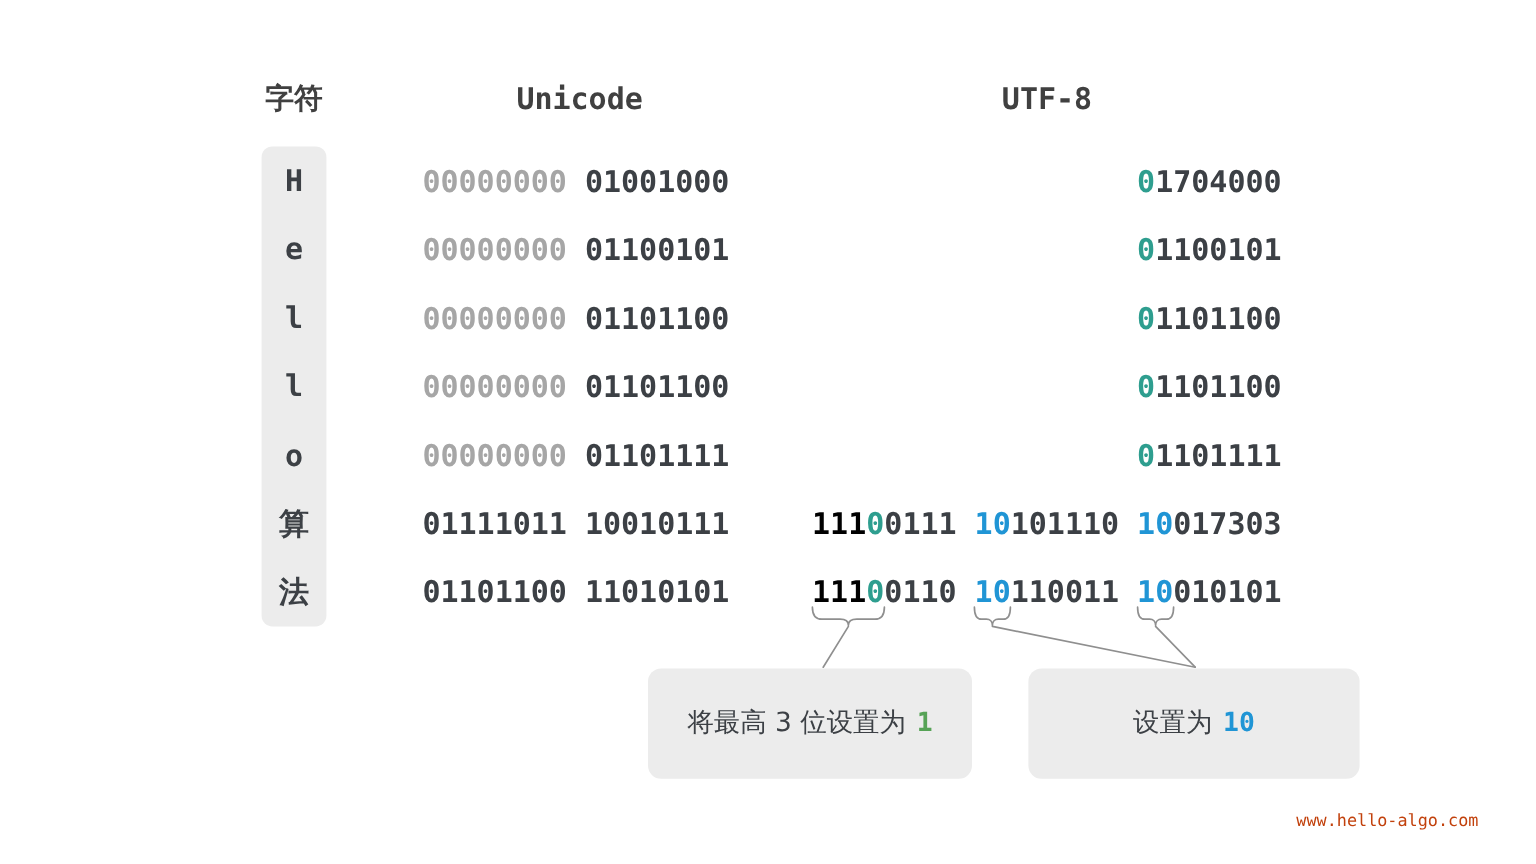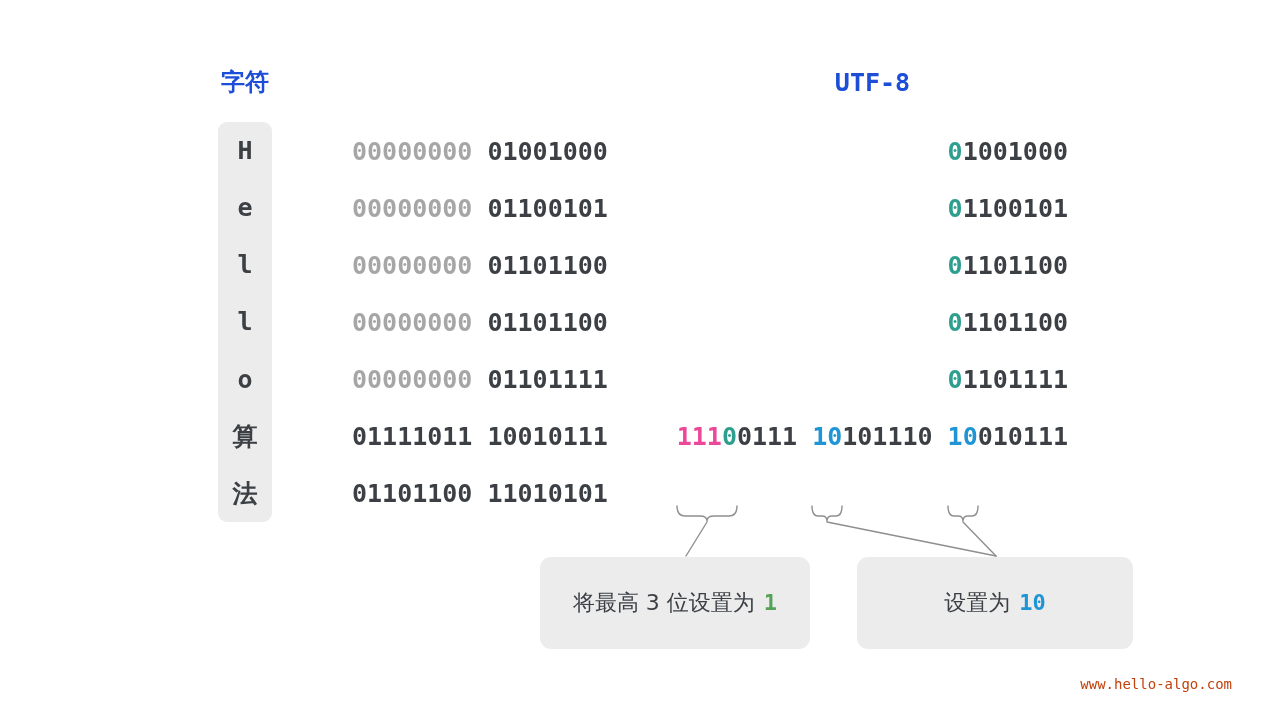--- a/index.html
+++ b/index.html
@@ -2,40 +2,40 @@
 <html><head>
 <meta charset="utf-8">
 <style>
   html,body{margin:0;padding:0;background:#ffffff;}
   .canvas{
     position:relative;width:1280px;height:720px;background:#ffffff;
     font-family:"DejaVu Sans",sans-serif;color:#3c4045;overflow:hidden;
   }
   
   .hdr{position:absolute;top:62px;height:40px;display:flex;align-items:center;justify-content:center;
-       font-weight:bold;font-size:24px;color:#1d4ed8;}
+       font-weight:bold;font-size:24px;color:#404040;}
   .hdr-char{left:218px;width:54px;}
   .hdr-unicode{left:352px;width:262px;font-family:"DejaVu Sans Mono",monospace;font-size:25px;}
   .hdr-utf8{right:212px;width:391px;font-family:"DejaVu Sans Mono",monospace;font-size:25px;text-align:right;}
   
   .char-bar{position:absolute;left:218px;top:122px;width:54px;height:400px;
             background:#ececec;border-radius:9px;display:flex;flex-direction:column;}
   .char-cell{flex:1;display:flex;align-items:center;justify-content:center;
              font-family:"DejaVu Sans Mono",monospace;font-weight:bold;font-size:25px;color:#3c4045;}
   
   .bin-row{position:absolute;height:57px;display:flex;align-items:center;
            font-family:"DejaVu Sans Mono",monospace;font-weight:bold;font-size:25px;color:#3c4045;
            letter-spacing:0;white-space:pre;}
   .ucell{left:352px;width:262px;justify-content:flex-start;}
   .bcell{right:212px;width:420px;justify-content:flex-end;}
   .byte{margin-left:15px;}
   .byte:first-child{margin-left:0;}
   .gray{color:#a6a6a6;}
   .teal{color:#2e9e8f;}
-  .green{color:#ec4899;}
+  .green{color:#000000;}
   .blue{color:#2095d5;}
   
   .overlay{position:absolute;left:0;top:0;width:1280px;height:720px;pointer-events:none;}
   .overlay path{fill:none;stroke:#8f8f8f;stroke-width:1.4;stroke-linecap:round;stroke-linejoin:round;}
   
   .callout{position:absolute;top:557px;height:92px;background:#ececec;border-radius:11px;
            display:flex;flex-direction:column;align-items:center;justify-content:center;
            font-size:22px;line-height:36px;color:#3c4045;white-space:pre;}
   .callout-high{left:540px;width:270px;}
   .callout-rest{left:857px;width:276px;}
@@ -44,20 +44,21 @@
   
   .watermark{position:absolute;right:48px;top:676px;font-family:"DejaVu Sans Mono",monospace;
              font-size:14px;color:#c2410c;}
 </style>
 </head>
 <body>
 
 <div class="canvas">
 
   <div class="hdr hdr-char">字符</div>
+  <div class="hdr hdr-unicode">Unicode</div>
   <div class="hdr hdr-utf8">UTF-8</div>
 
   <div class="char-bar">
     <div class="char-cell">H</div>
     <div class="char-cell">e</div>
     <div class="char-cell">l</div>
     <div class="char-cell">l</div>
     <div class="char-cell">o</div>
     <div class="char-cell">算</div>
     <div class="char-cell">法</div>
@@ -79,38 +80,43 @@
     <span class="byte gray">00000000</span><span class="byte">01101111</span>
   </div>
   <div class="bin-row ucell" style="top:408px">
     <span class="byte">01111011</span><span class="byte">10010111</span>
   </div>
   <div class="bin-row ucell" style="top:465px">
     <span class="byte">01101100</span><span class="byte">11010101</span>
   </div>
 
   <div class="bin-row bcell" style="top:123px">
-    <span class="byte"><span class="teal">0</span><span>1001000</span></span>
+    <span class="byte"><span class="teal">0</span><span>1704000</span></span>
   </div>
   <div class="bin-row bcell" style="top:180px">
     <span class="byte"><span class="teal">0</span><span>1100101</span></span>
   </div>
   <div class="bin-row bcell" style="top:237px">
     <span class="byte"><span class="teal">0</span><span>1101100</span></span>
   </div>
   <div class="bin-row bcell" style="top:294px">
     <span class="byte"><span class="teal">0</span><span>1101100</span></span>
   </div>
   <div class="bin-row bcell" style="top:351px">
     <span class="byte"><span class="teal">0</span><span>1101111</span></span>
   </div>
   <div class="bin-row bcell" style="top:408px">
     <span class="byte"><span class="green">111</span><span class="teal">0</span><span>0111</span></span>
     <span class="byte"><span class="blue">10</span><span>101110</span></span>
-    <span class="byte"><span class="blue">10</span><span>010111</span></span>
+    <span class="byte"><span class="blue">10</span><span>017303</span></span>
+  </div>
+  <div class="bin-row bcell" style="top:465px">
+    <span class="byte"><span class="green">111</span><span class="teal">0</span><span>0110</span></span>
+    <span class="byte"><span class="blue">10</span><span>110011</span></span>
+    <span class="byte"><span class="blue">10</span><span>010101</span></span>
   </div>
 
   <svg class="overlay" viewBox="0 0 1280 720" xmlns="http://www.w3.org/2000/svg">
     <path d="M677,506 C677,513 680,516 685,516 L700,516 C705,516 707,518 707,521 C707,518 709,516 714,516 L729,516 C734,516 737,513 737,506"></path>
     <path d="M812,506 C812,513 814,516 818,516 L822,516 C825,516 827,518 827,521 C827,518 829,516 832,516 L836,516 C840,516 842,513 842,506"></path>
     <path d="M948,506 C948,513 950,516 954,516 L958,516 C961,516 963,518 963,521 C963,518 965,516 968,516 L972,516 C976,516 978,513 978,506"></path>
     <path d="M707,522 L686,556"></path>
     <path d="M827,522 L996,556"></path>
     <path d="M963,522 L996,556"></path>
   </svg>

